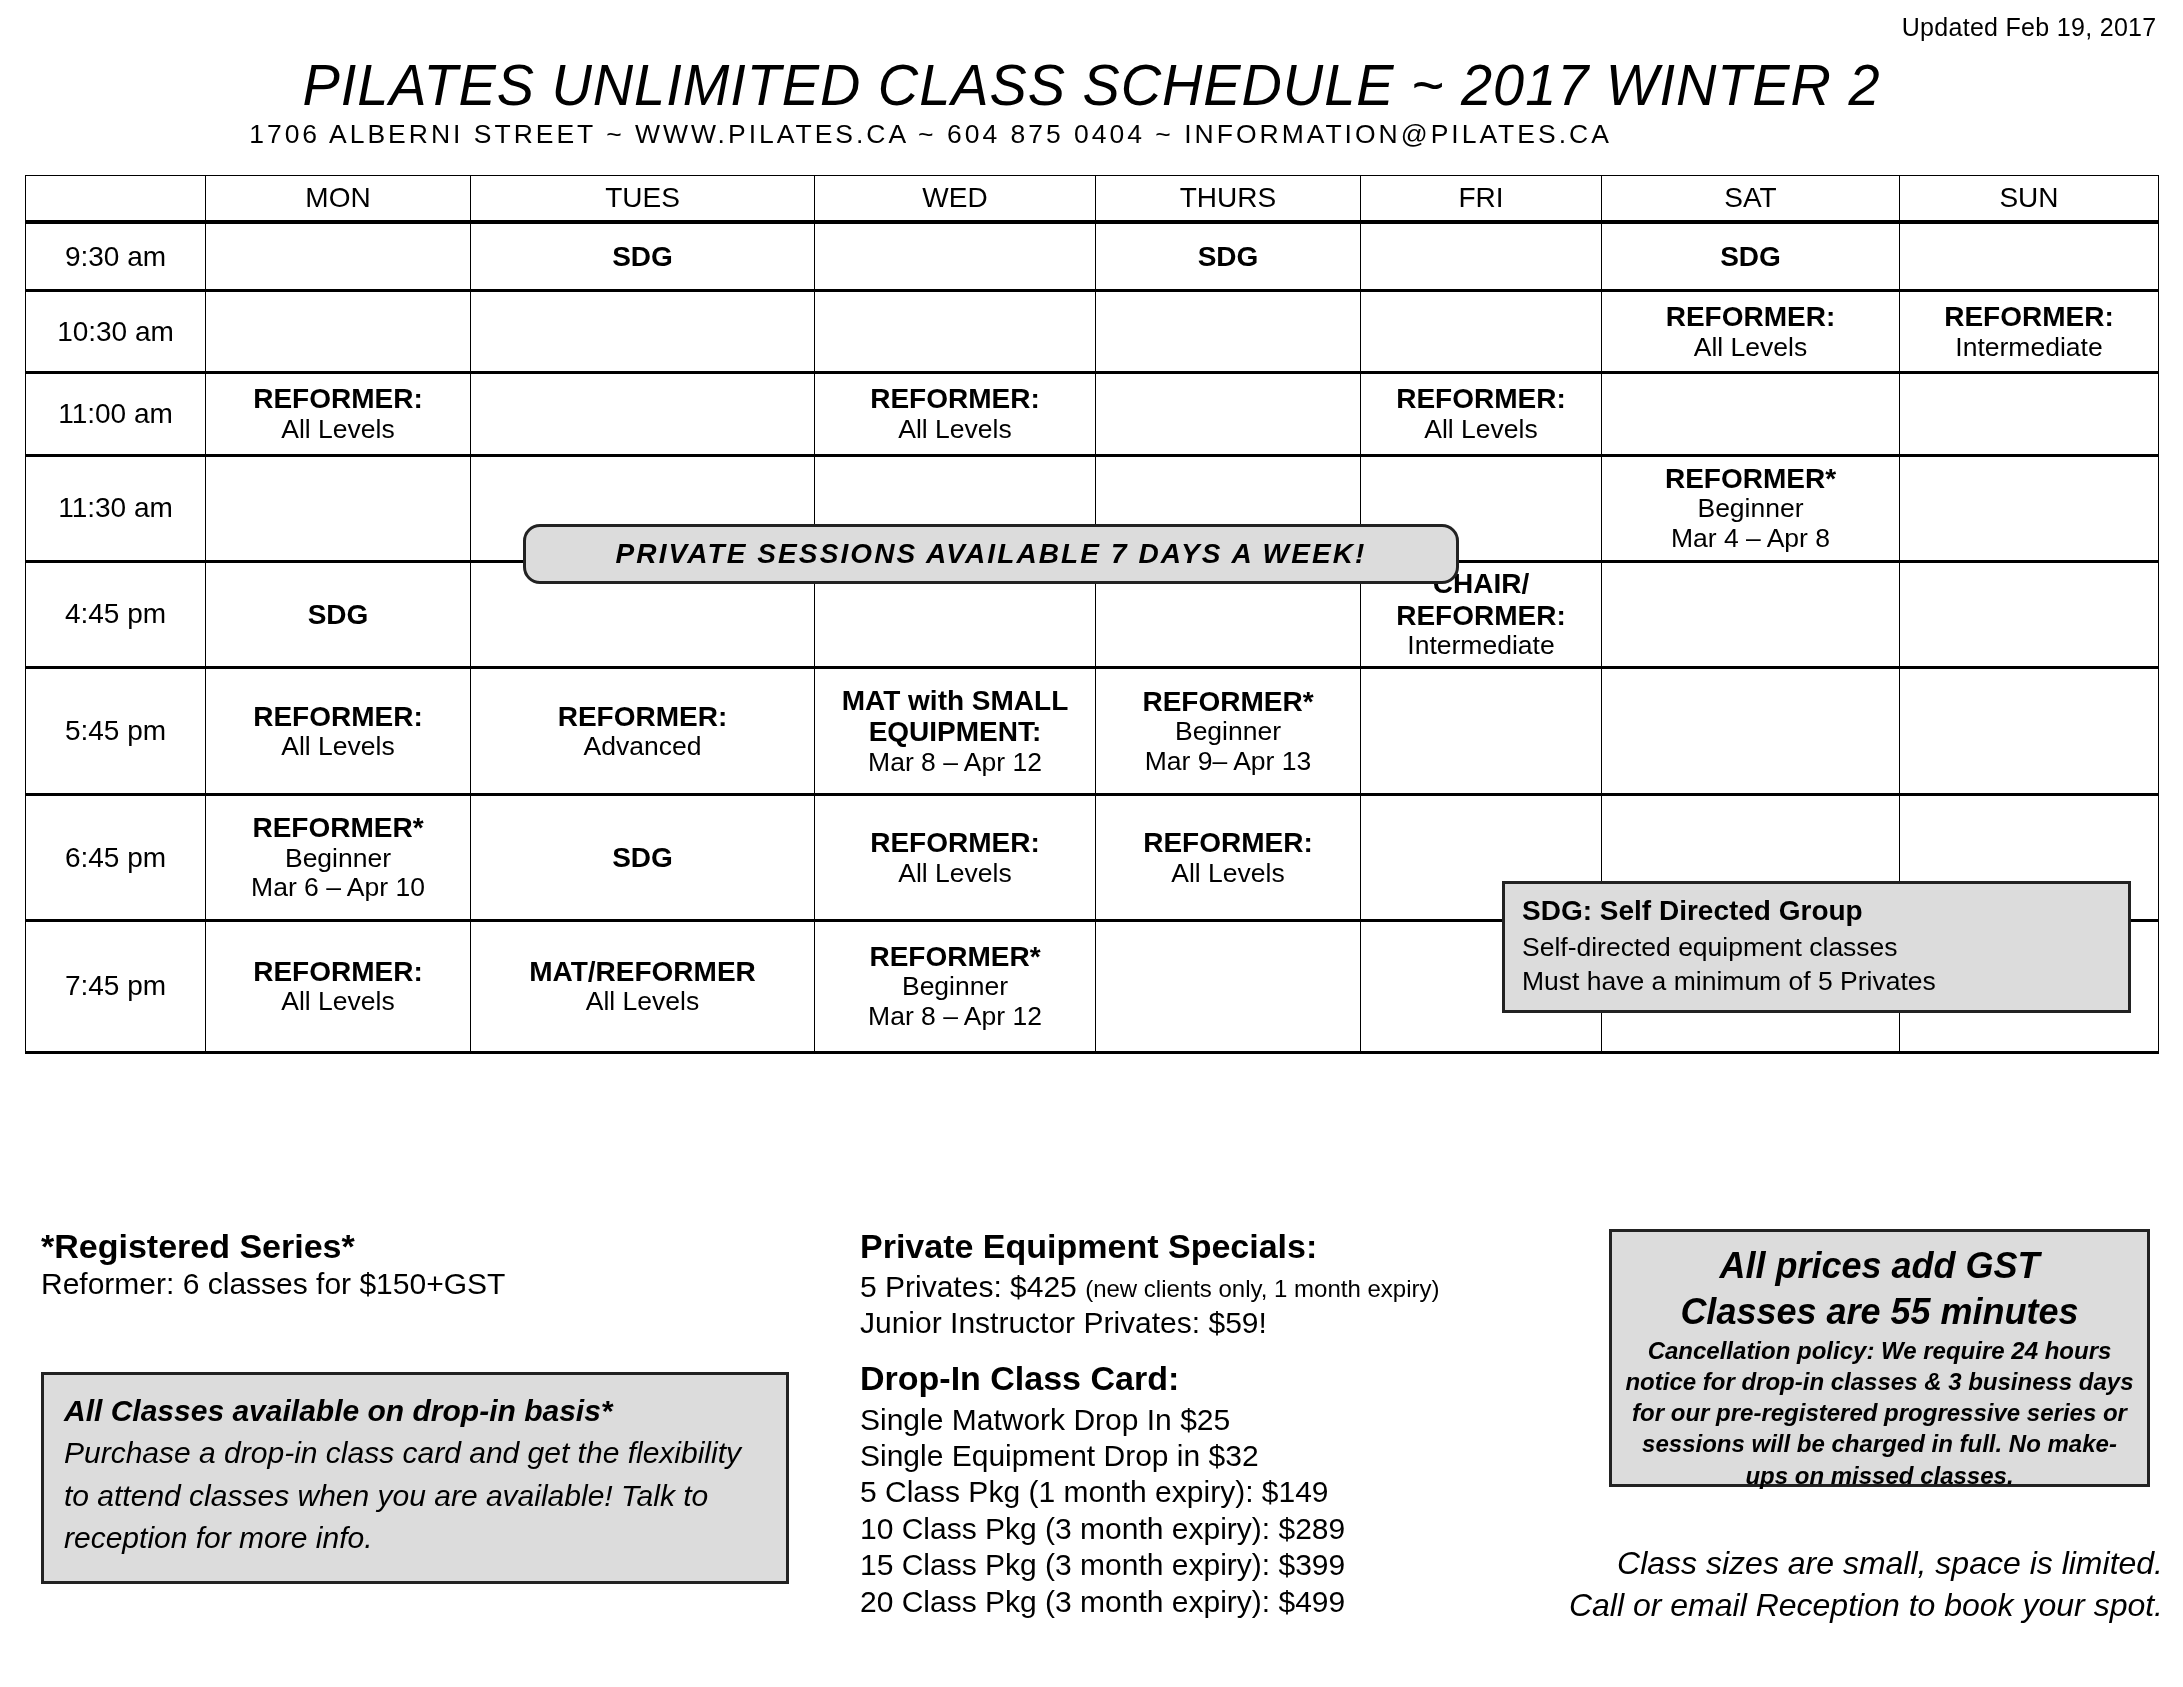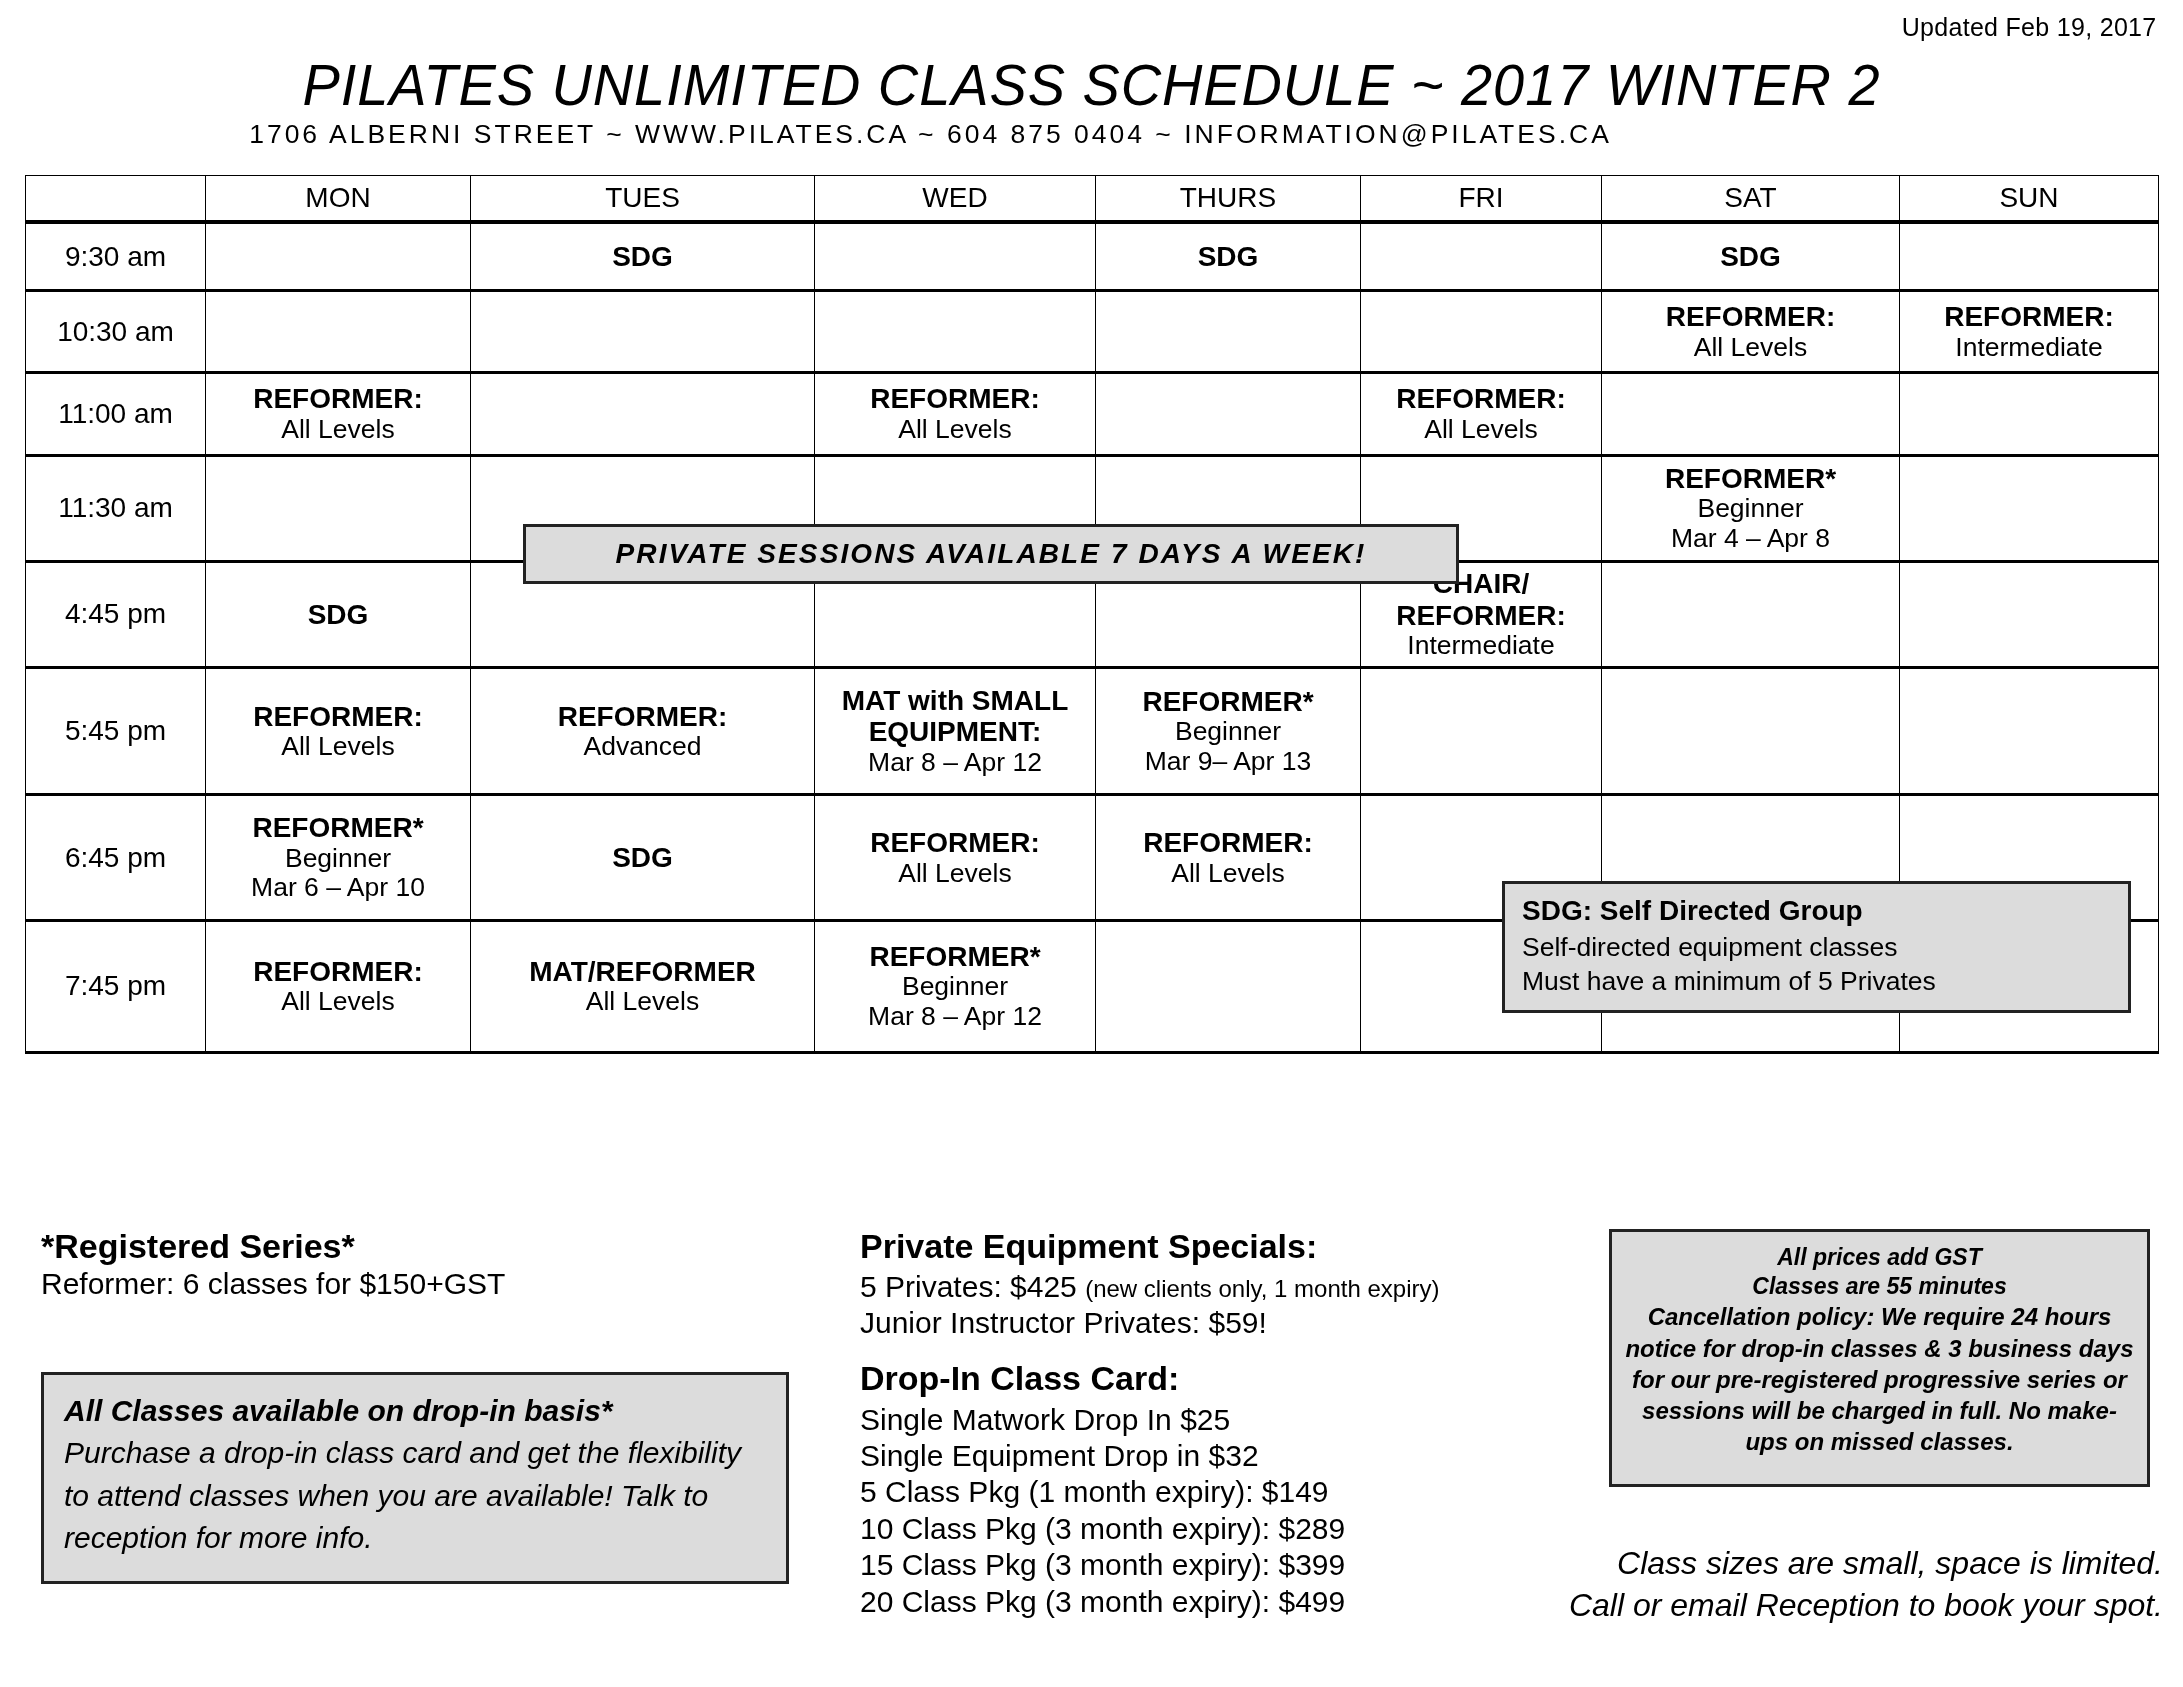--- a/index.html
+++ b/index.html
@@ -86,20 +86,21 @@
     background:#dcdcdc;
     border:3.3px solid #222;
     box-sizing:border-box;
     z-index:5;
   }
   #private-banner{
     left:523px;top:524px;width:936px;height:60px;
     display:flex;align-items:center;justify-content:center;
     font-size:28px;font-weight:bold;font-style:italic;
     letter-spacing:2.1px;
+    border-radius:17px;
   }
   #sdg-banner{
     left:1502px;top:881px;width:629px;height:132px;
     padding:9.3px 17px 6.6px 17px;
     text-align:left;
     line-height:1.30;
   }
   #sdg-banner .hd{font-size:28px;font-weight:bold;}
   #sdg-banner .ln{font-size:26.5px;}
 
@@ -129,21 +130,21 @@
 
   #dropcard{left:860px;top:1356px;width:741px;}
   #dropcard .h{font-size:34px;font-weight:bold;line-height:1.34;}
   #dropcard .b{font-size:30px;line-height:1.215;white-space:nowrap;}
 
   #gst-box{
     left:1609px;top:1229px;width:541px;height:258px;
     background:#dcdcdc;border:3.3px solid #222;box-sizing:border-box;
     padding:10.6px 9.3px 6.6px 9.3px;text-align:center;
   }
-  #gst-box .h{font-size:23px;font-weight:bold;font-style:italic;line-height:1.28;}
+  #gst-box .h{font-size:36px;font-weight:bold;font-style:italic;line-height:1.28;}
   #gst-box .b{font-size:24px;font-weight:bold;font-style:italic;line-height:1.30;}
 
   #callout{
     left:1422px;top:1542px;width:741px;
     text-align:right;
     font-size:32px;font-style:italic;line-height:1.32;
   }
 </style>
 </head>
 <body>

